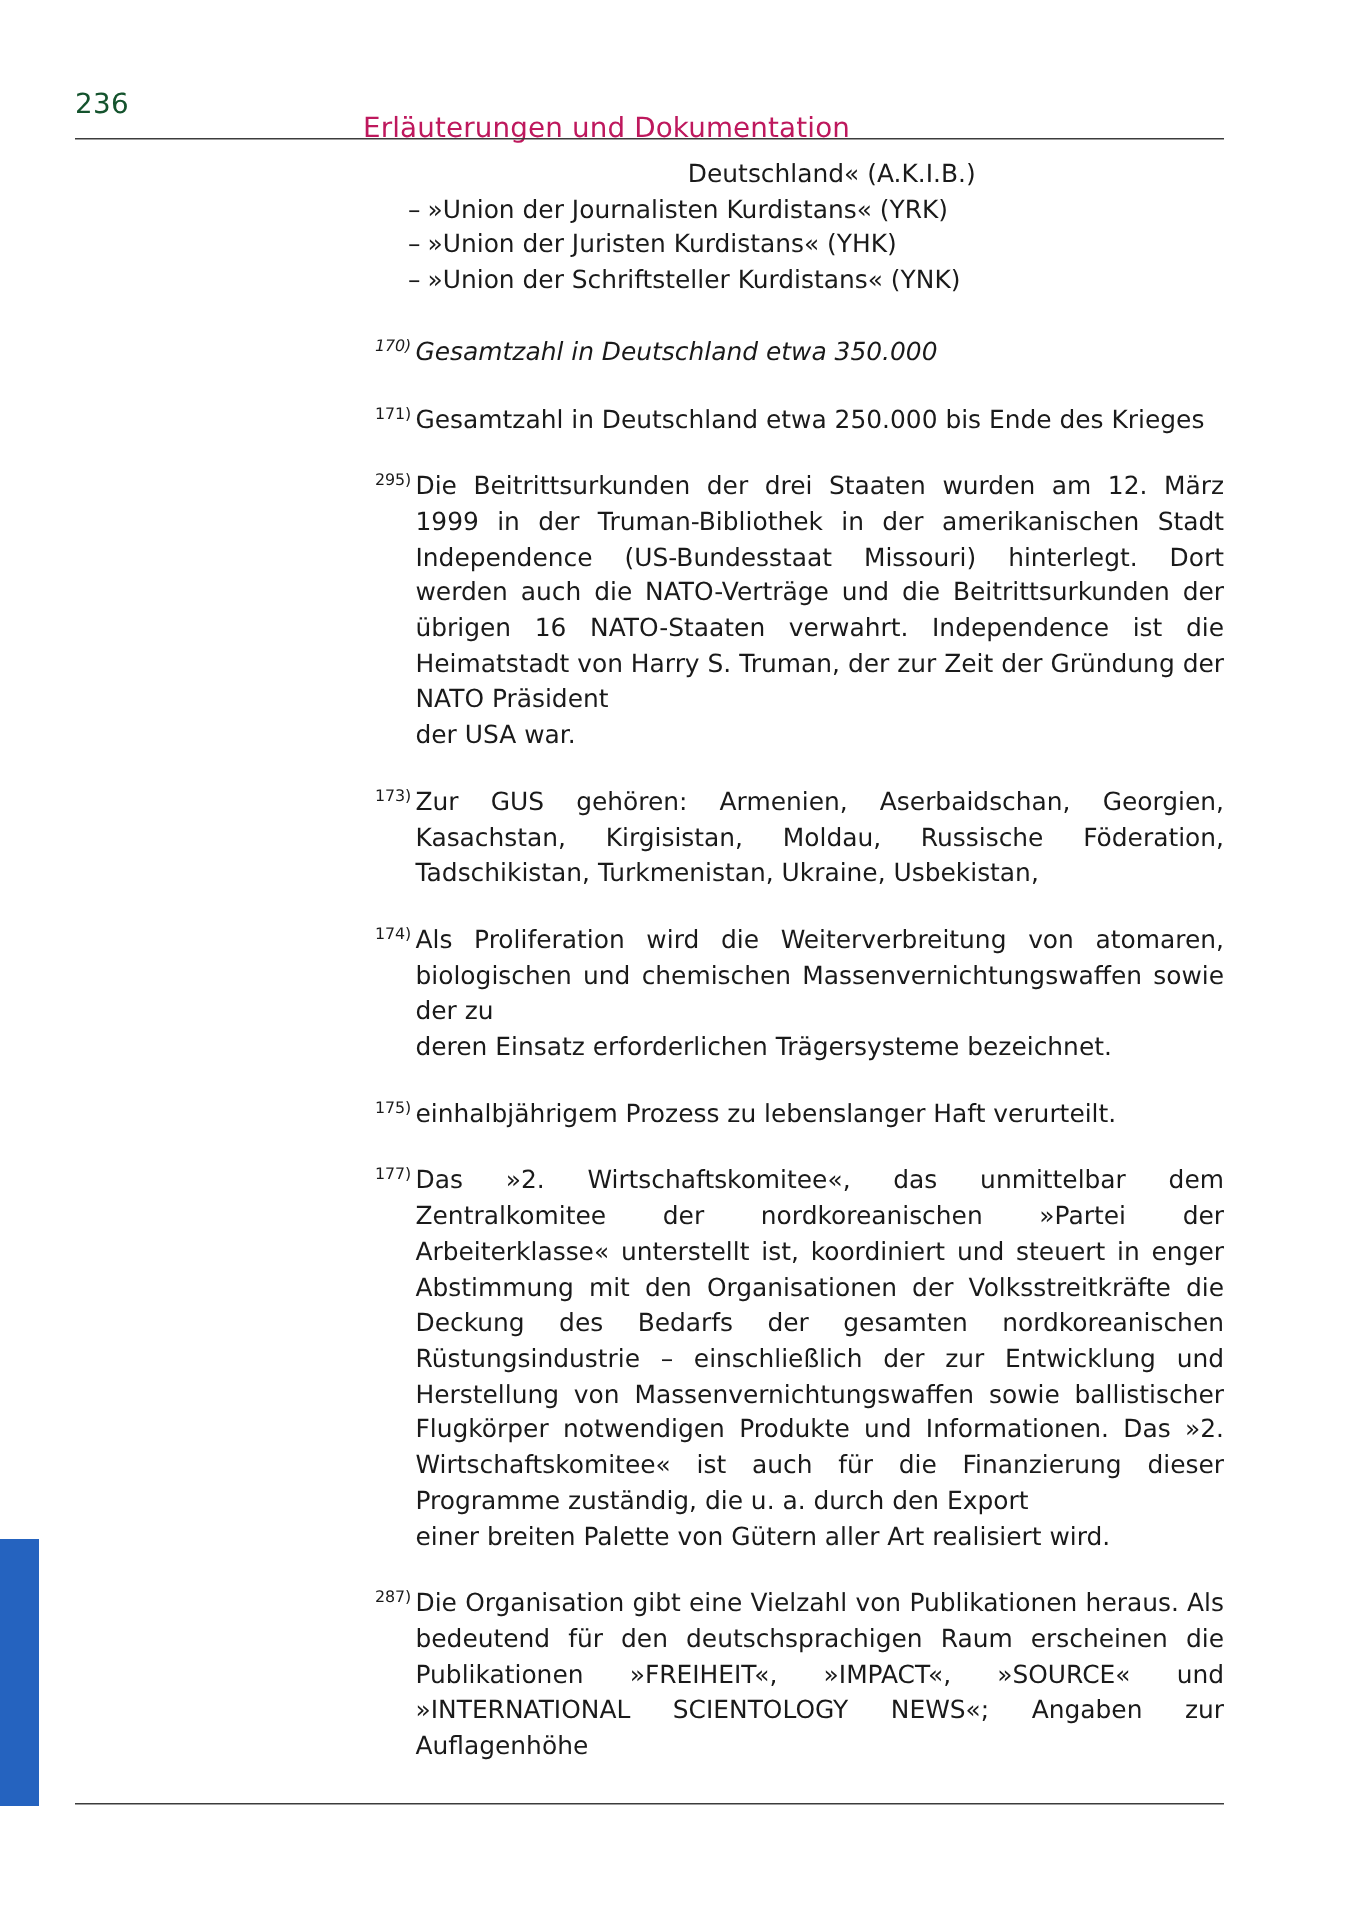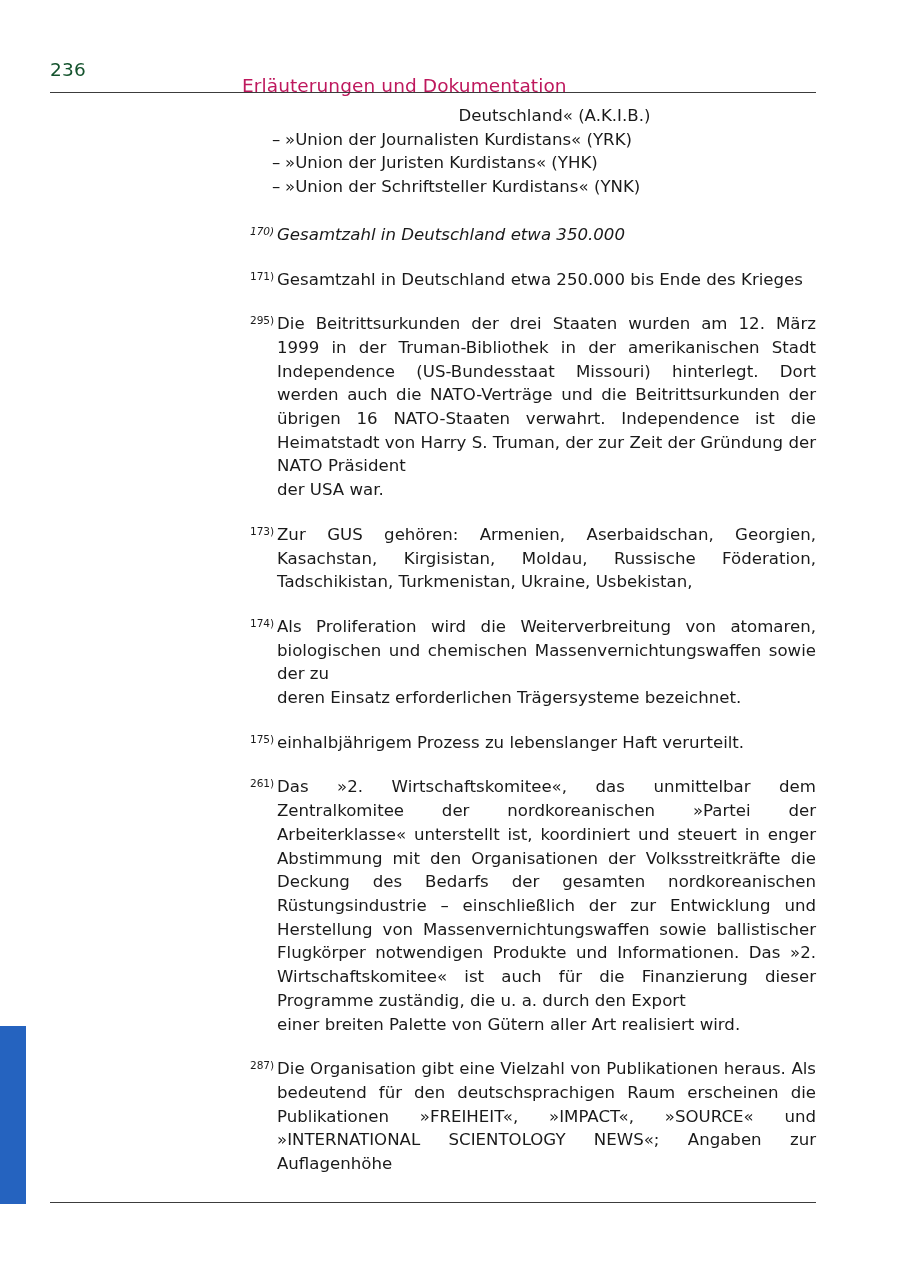--- a/index.html
+++ b/index.html
@@ -185,21 +185,21 @@
       <span class="last-line">deren Einsatz erforderlichen Trägersysteme bezeichnet.</span>
     </div>
 
     <div class="note">
       <span class="note-marker">175)</span>
       <span class="last-line">einhalbjährigem Prozess zu lebenslanger Haft verurteilt.</span>
     </div>
 
 
     <div class="note">
-      <span class="note-marker">261)</span>
+      <span class="note-marker">177)</span>
       <span class="note-body">Das »2. Wirtschaftskomitee«, das unmittelbar dem Zentralkomitee der nordkoreanischen »Partei der Arbeiterklasse« unterstellt ist, koordiniert und steuert in enger Abstimmung mit den Organisationen der Volksstreitkräfte die Deckung des Bedarfs der gesamten nordkoreanischen Rüstungsindustrie – einschließlich der zur Entwicklung und Herstellung von Massenvernichtungswaffen sowie ballistischer Flugkörper notwendigen Produkte und Informationen. Das »2. Wirtschaftskomitee« ist auch für die  Finanzierung dieser Programme zuständig, die u. a. durch den Export</span>
       <span class="last-line">einer breiten Palette von Gütern aller Art realisiert wird.</span>
     </div>
 
     <div class="note">
       <span class="note-marker">287)</span>
       <span class="note-body">Die Organisation gibt eine Vielzahl von Publikationen heraus. Als bedeutend für den deutschsprachigen Raum erscheinen die Publikationen »FREIHEIT«, »IMPACT«, »SOURCE« und »INTERNATIONAL SCIENTOLOGY NEWS«; Angaben zur Auflagenhöhe</span>
     </div>
 
   </div>

